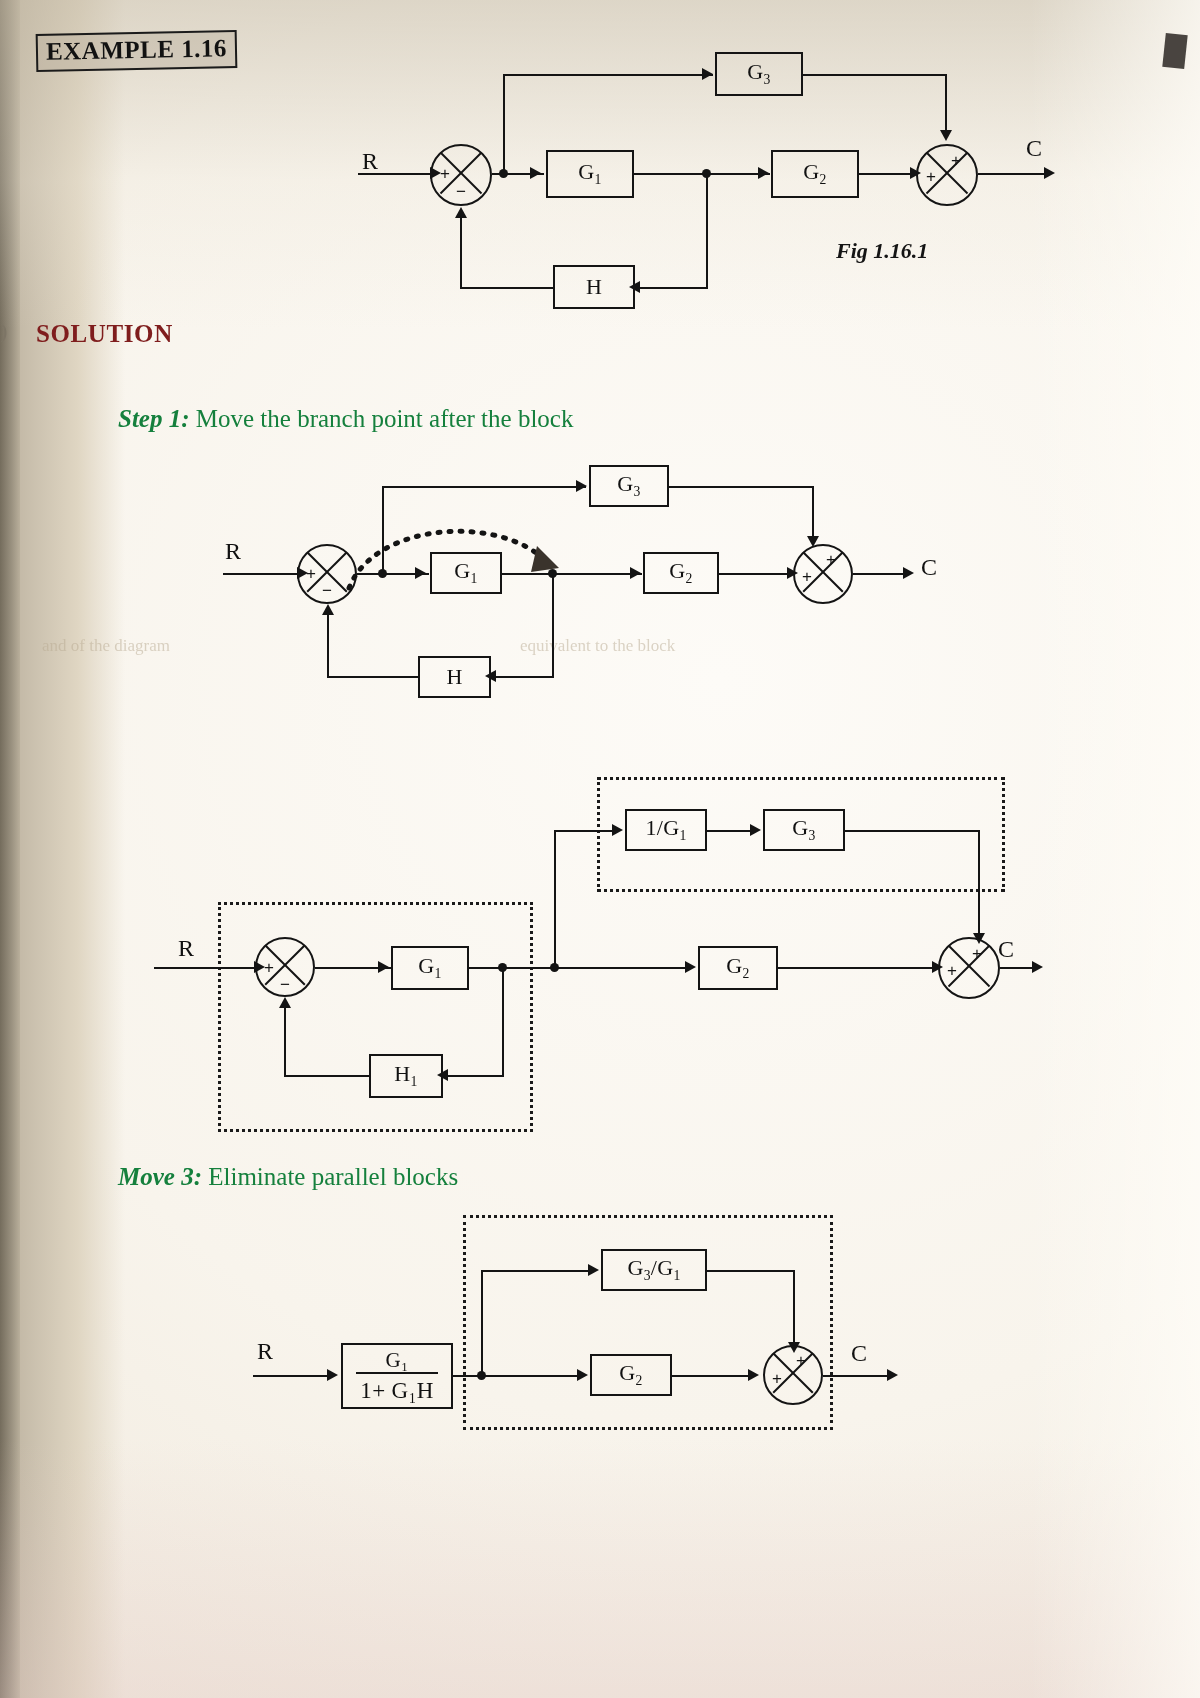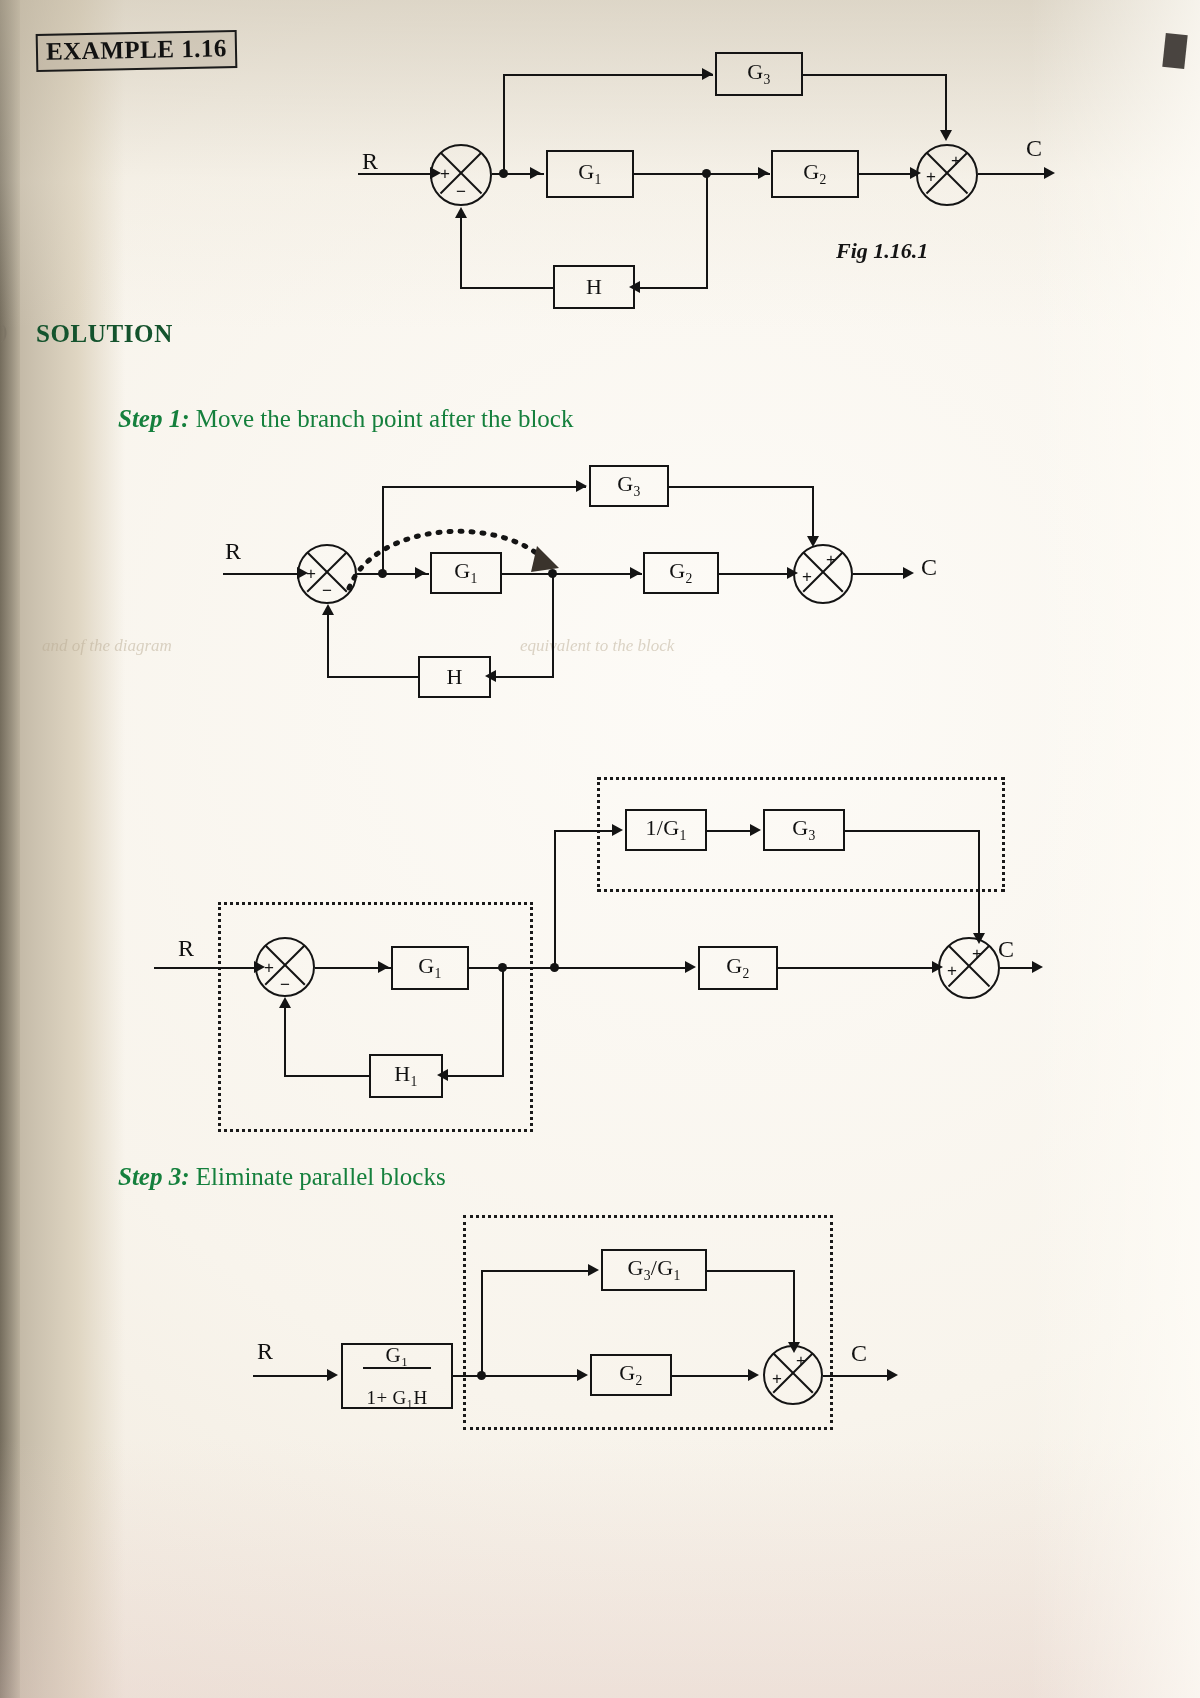--- a/index.html
+++ b/index.html
@@ -52,40 +52,40 @@
     transform:rotate(-1.1deg);
     white-space:nowrap;
   }
   .prompt {
     position:absolute; left:30px; top:120px; width:290px;
     font-size:25px; line-height:1.28; color:#17150f;
     text-indent:52px; text-align:left;
   }
   .solution {
     position:absolute; left:36px; top:320px;
-    font-size:25px; font-weight:700; letter-spacing:.6px; color:#14532d;
+    font-size:25px; font-weight:700; letter-spacing:.6px; color:#7f1d1d;
   }
   .step {
     position:absolute; font-size:25px; color:#15803d; white-space:nowrap;
   }
   .step b {
     font-style:italic; font-weight:700; font-family:"Liberation Serif", serif;
   }
   .figlabel {
     position:absolute; font-style:italic; font-weight:700; font-size:22px; color:#141414;
   }
   .margin-mark {
     position:absolute; left:0px; top:318px; font-size:22px; color:#7d7566;
   }
   .corner-mark {
     position:absolute; right:14px; top:34px; width:22px; height:34px;
     background:#2a2622; transform:rotate(6deg); opacity:.85;
   }
   .ghost {
-    position:absolute; color:#b9ab93; font-size:17px; opacity:.5; white-space:nowrap;font-style:italic;
+    position:absolute; color:#b9ab93; font-size:17px; opacity:.5; white-space:nowrap;
   }
 
   
   .diagram { position:absolute; }
   .ln { position:absolute; background:#141414; }
   .ln.h { height:2px; }
   .ln.v { width:2px; }
   .blk {
     position:absolute; border:2px solid #141414; background:transparent;
     display:flex; align-items:center; justify-content:center;
@@ -123,21 +123,21 @@
     position:absolute;
     border:3px dotted #1a1a1a;
     background:transparent;
   }
   .curvearrow { position:absolute; }
   .frac {
     display:flex; flex-direction:column; align-items:center; justify-content:center;
     line-height:1.05;
   }
   .frac .num { font-size:21px; padding:0 4px 1px 4px; }
-  .frac .den { font-size:19px; border-top:2px solid #141414; padding:19px 4px 0 4px;text-align:center; }
+  .frac .den { font-size:23px; border-top:2px solid #141414; padding:5px 4px 0 4px;text-align:center; }
   sub { font-size:.62em; }
 </style>
 </head>
 <body>
 
 <div id="page"></div>
 <div id="leftshade"></div>
 <div id="leftedge"></div>
 <div id="topshade"></div>
 <div id="botshade"></div>
@@ -364,21 +364,21 @@
     <div class="arrow l" style="left:287px; top:289px;"></div>
     <div class="blk" style="left:219px; top:274px; width:74px; height:44px;">
       <span><span>H</span><sub>1</sub></span>
     </div>
     <div class="ln h" style="left:134px; top:295px; width:85px;"></div>
     <div class="ln v" style="left:134px; top:228px; height:68px;"></div>
     <div class="arrow u" style="left:129px; top:217px;"></div>
   </div>
 
   <div class="step" style="left:118px; top:1163px;">
-    <b>Step 3:</b>
+    <b>Move 3:</b>
     <span>Eliminate parallel blocks</span>
   </div>
 
   <div class="diagram" style="left:245px; top:1200px; width:680px; height:250px;">
 
     <div class="dashbox" style="left:218px; top:15px; width:370px; height:215px;"></div>
 
     <div class="sig" style="left:12px; top:138px;">R</div>
     <div class="ln h" style="left:8px; top:175px; width:78px;"></div>
     <div class="arrow r" style="left:82px; top:169px;"></div>

